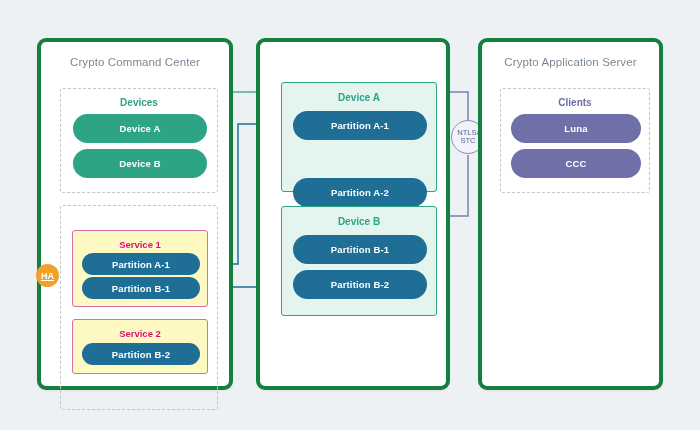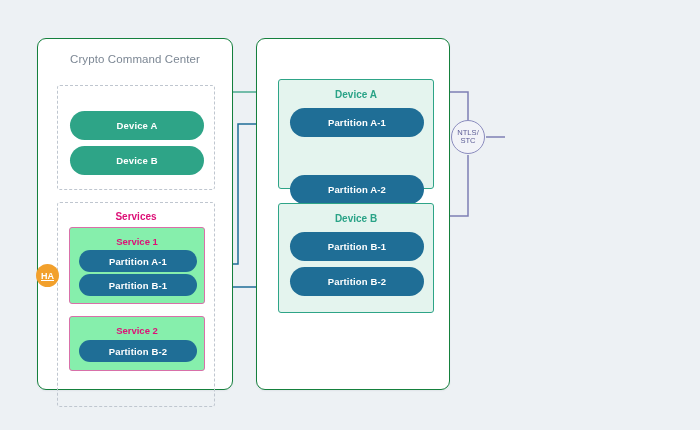--- a/index.html
+++ b/index.html
@@ -8,21 +8,21 @@
     background: #edf1f4;
     font-family: "Liberation Sans", sans-serif;
     overflow: hidden;
   }
   #stage { position: relative; width: 700px; height: 430px; }
 
   
   .panel {
     position: absolute;
     background: #ffffff;
-    border: 1px solid #15803d;
+    border: 4px solid #15803d;
     border-radius: 9px;
     box-shadow: 0 1px 2px rgba(30,40,60,.06);
   }
   .panel-title {
     position: absolute;
     top: 14px; left: 0; right: 0;
     text-align: center;
     font-size: 11.5px;
     color: #7c8794;
     letter-spacing: .1px;
@@ -72,21 +72,21 @@
   .devbox-title {
     position: absolute;
     top: 9px; left: 0; right: 0;
     text-align: center;
     font-size: 10px;
     font-weight: bold;
     color: #2aa387;
   }
   .svcbox {
     position: absolute;
-    background: #86efac;
+    background: #fef9c3;
     border: 1.3px solid #d870a9;
     border-radius: 3px;
   }
   .svcbox-title {
     position: absolute;
     top: 8px; left: 0; right: 0;
     text-align: center;
     font-size: 9.5px;
     font-weight: bold;
     color: #dd1077;
@@ -146,26 +146,26 @@
 
     <path d="M 486 137 L 505 137" fill="none" stroke="#7e7fb4" stroke-width="1.5"></path>
 
     <path d="M 74 262 L 81 262 L 81 289 L 74 289 M 81 275 L 68 275" fill="none" stroke="#f2a02c" stroke-width="1.6"></path>
   </svg>
 
   <div class="panel" style="left:37px; top:38px; width:196px; height:352px;">
     <div class="panel-title">Crypto Command Center</div>
 
     <div class="dashgroup" style="left:19px; top:46px; width:158px; height:105px;">
+      <div class="dashgroup-title t-green">Devices</div>
       <div class="pill pill-green" style="left:12px; top:25px; width:134px; height:29px;">Device A</div>
       <div class="pill pill-green" style="left:12px; top:60px; width:134px; height:29px;">Device B</div>
     </div>
 
     <div class="dashgroup" style="left:19px; top:163px; width:158px; height:205px;">
-      <div class="dashgroup-title t-pink">Services</div>
 
       <div class="svcbox" style="left:11px; top:24px; width:136px; height:77px;">
         <div class="svcbox-title">Service 1</div>
         <div class="pill pill-blue" style="left:9px; top:22px; width:118px; height:22px;">Partition A-1</div>
         <div class="pill pill-blue" style="left:9px; top:46px; width:118px; height:22px;">Partition B-1</div>
       </div>
 
       <div class="svcbox" style="left:11px; top:113px; width:136px; height:55px;padding-left:44px;">
         <div class="svcbox-title">Service 2</div>
         <div class="pill pill-blue" style="left:9px; top:23px; width:118px; height:22px;">Partition B-2</div>
@@ -188,14 +188,23 @@
       <div class="pill pill-blue" style="left:11px; top:28px; width:134px; height:29px;">Partition B-1</div>
       <div class="pill pill-blue" style="left:11px; top:63px; width:134px; height:29px;">Partition B-2</div>
     </div>
   </div>
 
   <div class="ntls-circle" style="left:451px; top:120px;">
     <span>NTLS/</span>
     <span>STC</span>
   </div>
 
+  <div class="panel" style="left:478px; top:38px; width:185px; height:352px;">
+    <div class="panel-title">Crypto Application Server</div>
+
+    <div class="dashgroup" style="left:18px; top:46px; width:150px; height:105px;">
+      <div class="dashgroup-title t-purple">Clients</div>
+      <div class="pill pill-purple" style="left:10px; top:25px; width:130px; height:29px;">Luna</div>
+      <div class="pill pill-purple" style="left:10px; top:60px; width:130px; height:29px;">CCC</div>
+    </div>
+  </div>
 
 </div>
 
 </body></html>

